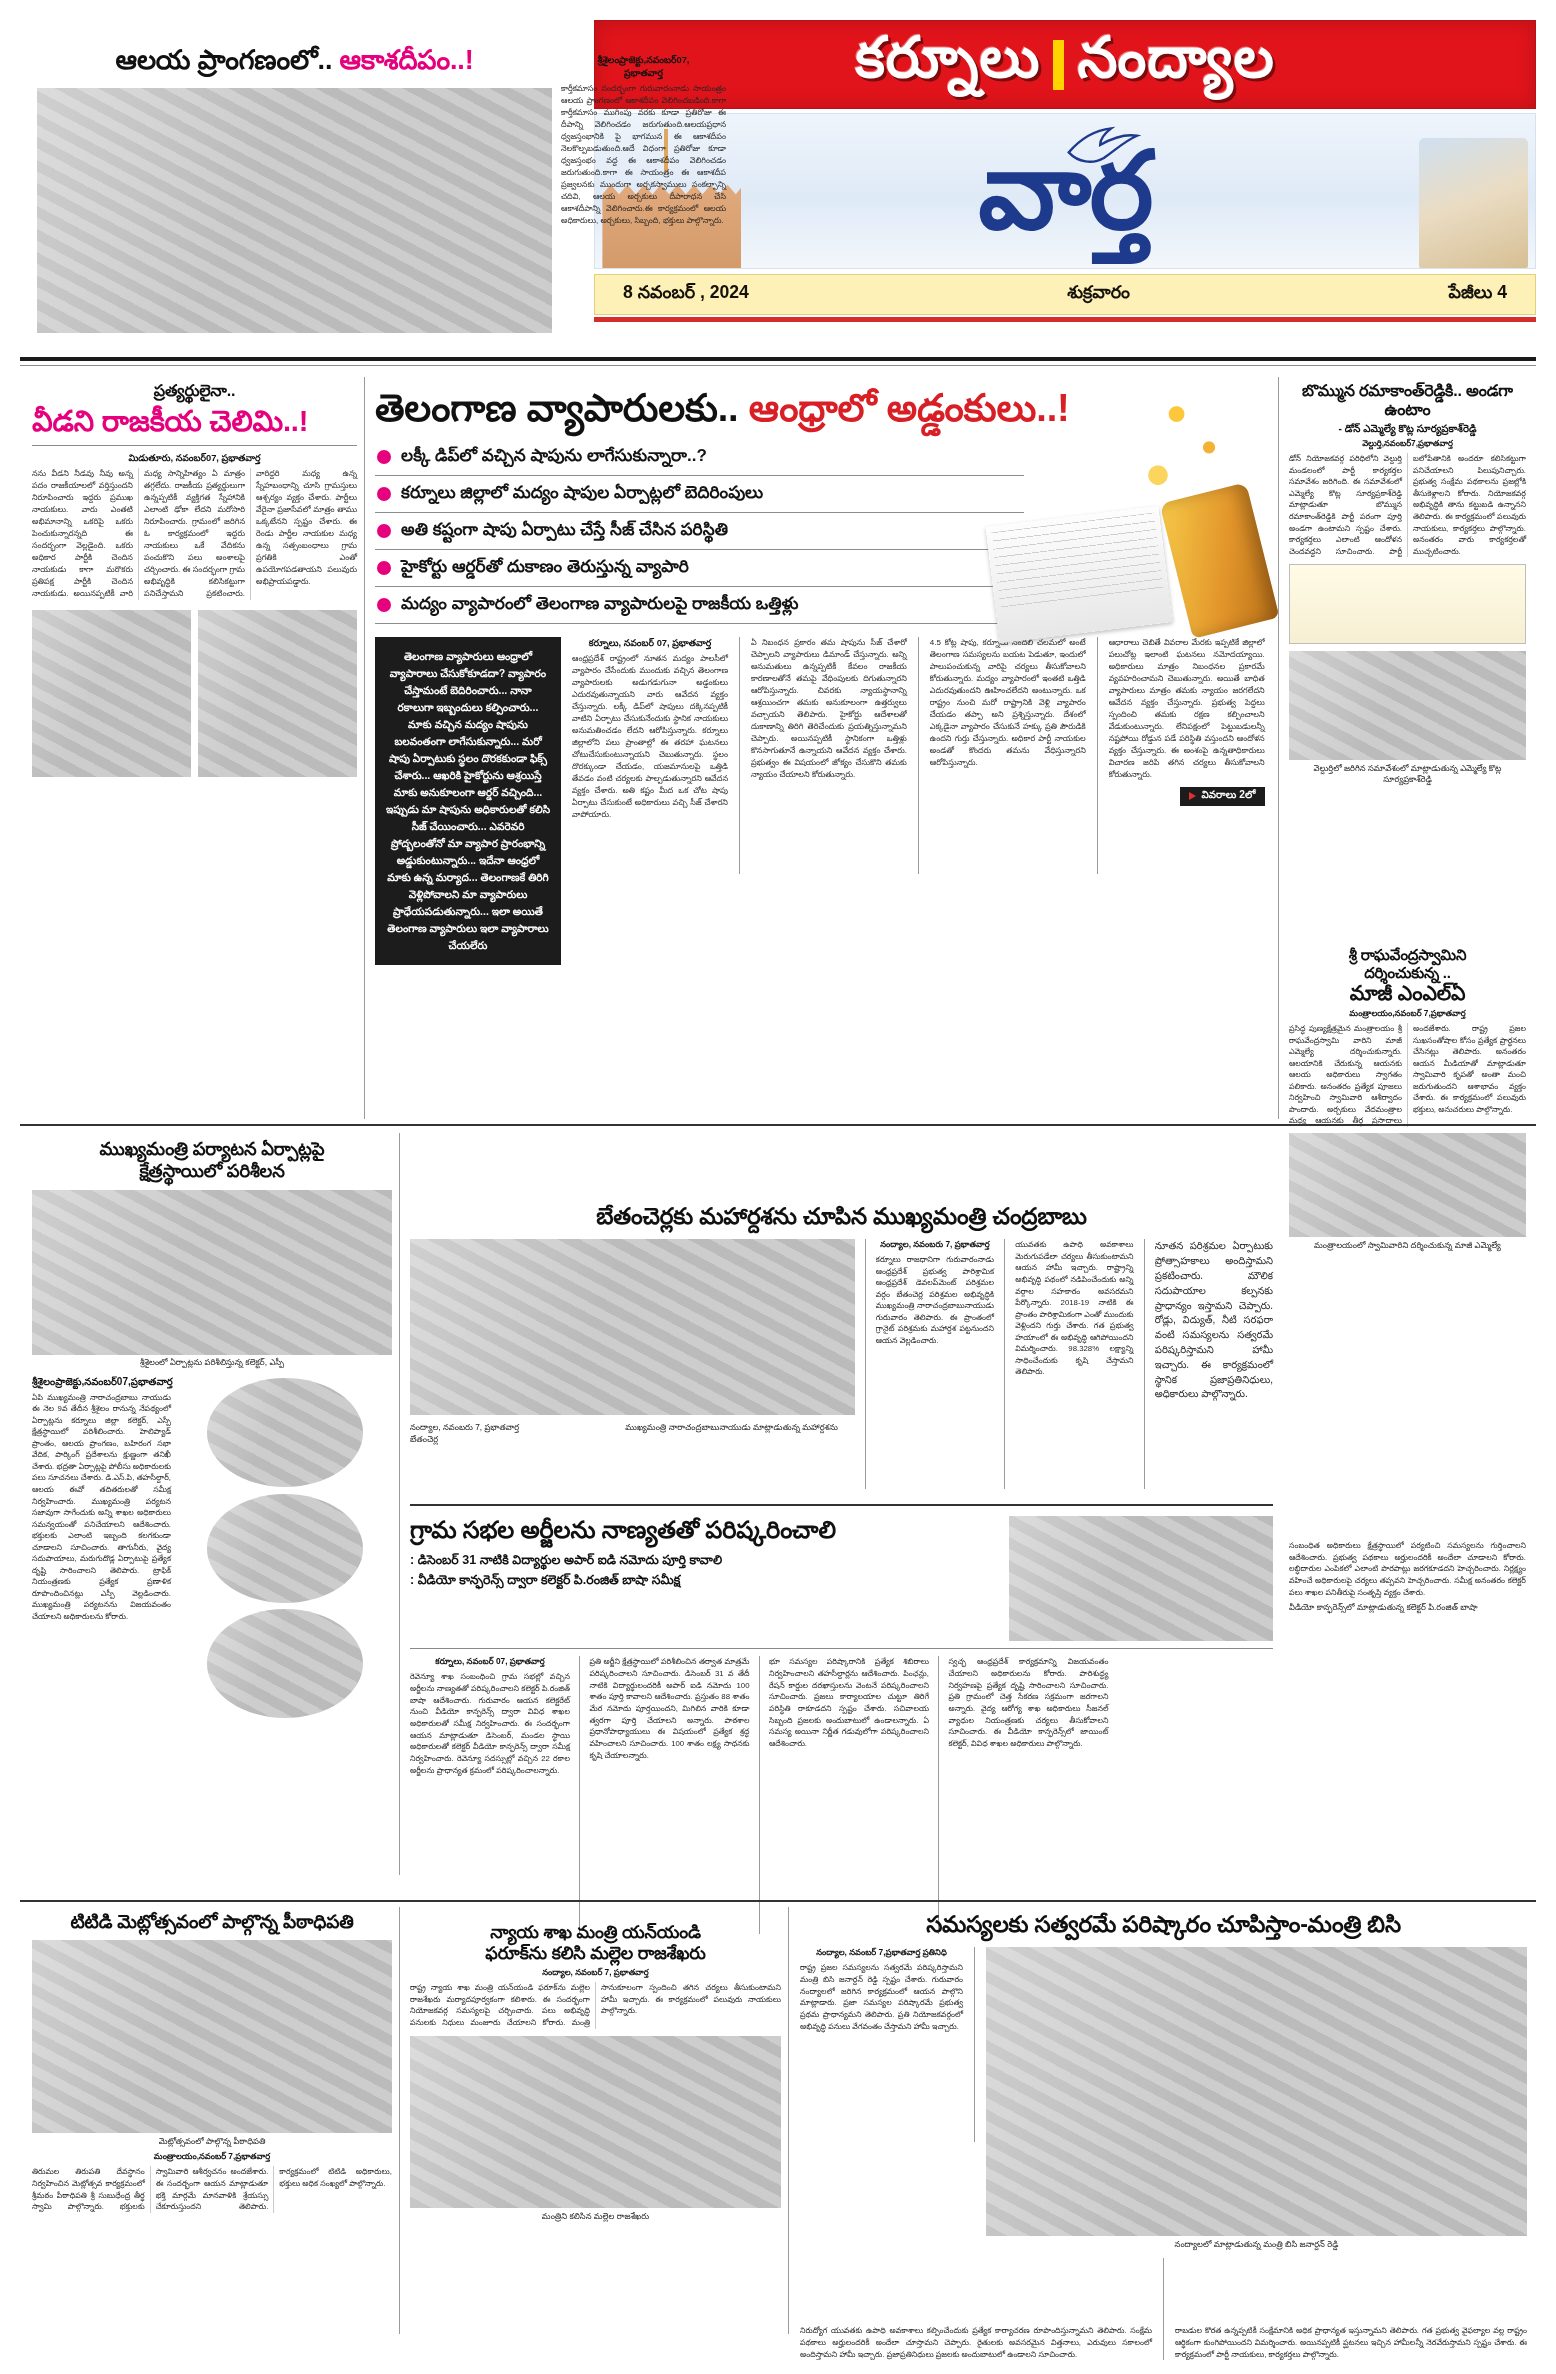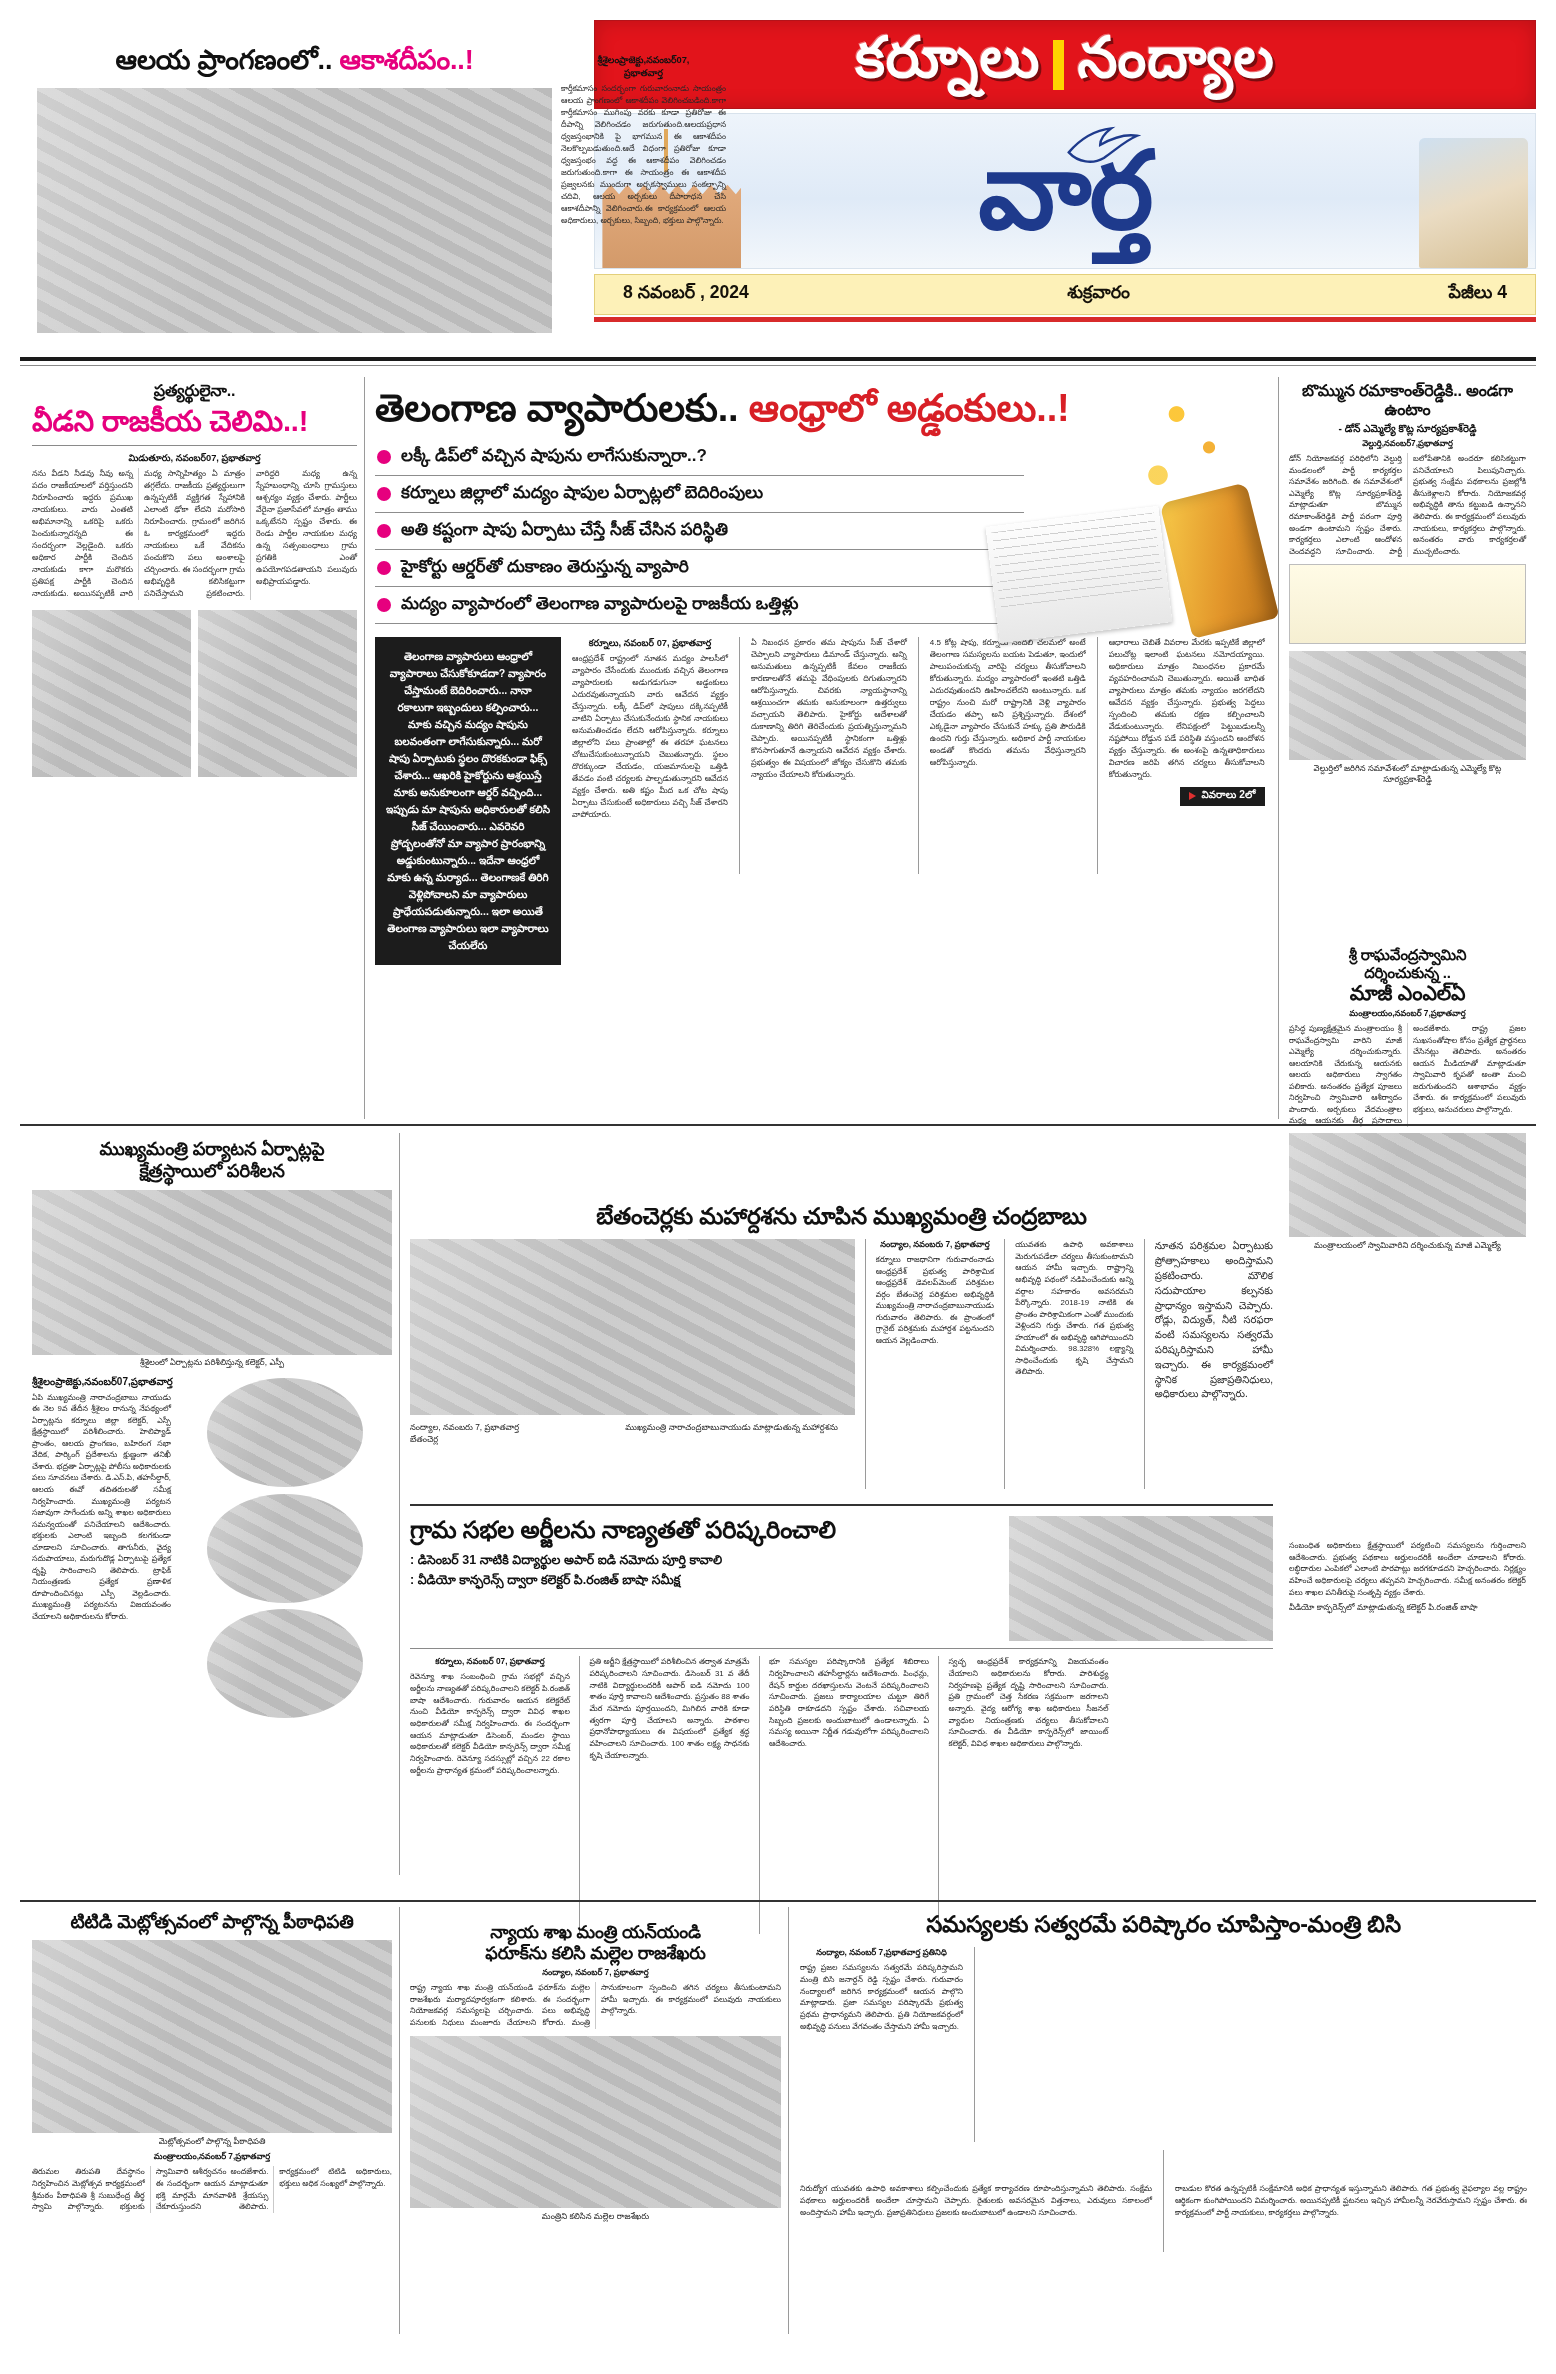--- a/index.html
+++ b/index.html
@@ -390,22 +390,26 @@
   <div class="vline" style="position:absolute;left:788px;top:1907px;height:427px;"></div>
 
   <div style="position:absolute;left:800px;top:1911px;width:727px;">
     <div class="hl" style="font-size:23px;text-align:center;">సమస్యలకు సత్వరమే పరిష్కారం చూపిస్తాం-మంత్రి బిసి</div>
     <div style="display:flex;gap:11px;margin-top:9.3px;align-items:flex-start;">
       <div style="width:163px;">
         <div class="byline" style="font-size:8.3px;">నంద్యాల, నవంబర్ 7,ప్రభాతవార్త ప్రతినిధి</div>
         <div class="body-txt" style="font-size:7.8px;line-height:1.5;">రాష్ట్ర ప్రజల సమస్యలను సత్వరమే పరిష్కరిస్తామని మంత్రి బిసి జనార్దన్ రెడ్డి స్పష్టం చేశారు. గురువారం నంద్యాలలో జరిగిన కార్యక్రమంలో ఆయన పాల్గొని మాట్లాడారు. ప్రజా సమస్యల పరిష్కారమే ప్రభుత్వ ప్రథమ ప్రాధాన్యమని తెలిపారు. ప్రతి నియోజకవర్గంలో అభివృద్ధి పనులు వేగవంతం చేస్తామని హామీ ఇచ్చారు.</div>
       </div>
       <div class="vline" style="height:195px;"></div>
-    </div>
-    <div style="display:flex;gap:11px;margin-top:7.4px;align-items:center;">
+      <div style="flex:1;">
+        <div class="photo" style="height:289px;"></div>
+        <div class="cap">నంద్యాలలో మాట్లాడుతున్న మంత్రి బిసి జనార్దన్ రెడ్డి</div>
+      </div>
+    </div>
+    <div style="display:flex;gap:11px;margin-top:7.4px;align-items:flex-end;">
       <div style="width:352px;">
           <div class="body-txt" style="font-size:7.8px;line-height:1.5;">నిరుద్యోగ యువతకు ఉపాధి అవకాశాలు కల్పించేందుకు ప్రత్యేక కార్యాచరణ రూపొందిస్తున్నామని తెలిపారు. సంక్షేమ పథకాలు అర్హులందరికీ అందేలా చూస్తామని చెప్పారు. రైతులకు అవసరమైన విత్తనాలు, ఎరువులు సకాలంలో అందిస్తామని హామీ ఇచ్చారు. ప్రజాప్రతినిధులు ప్రజలకు అందుబాటులో ఉండాలని సూచించారు.</div>
         </div>
       <div class="vline" style="height:102px;"></div>
       <div style="flex:1;">
           <div class="body-txt" style="font-size:7.8px;line-height:1.5;">రాబడుల కొరత ఉన్నప్పటికీ సంక్షేమానికి అధిక ప్రాధాన్యత ఇస్తున్నామని తెలిపారు. గత ప్రభుత్వ వైఫల్యాల వల్ల రాష్ట్రం ఆర్థికంగా కుంగిపోయిందని విమర్శించారు. అయినప్పటికీ ప్ఘటనలు ఇచ్చిన హామీలన్నీ నెరవేరుస్తామని స్పష్టం చేశారు. ఈ కార్యక్రమంలో పార్టీ నాయకులు, కార్యకర్తలు పాల్గొన్నారు.</div>
         </div>
     </div>
   </div>
 

